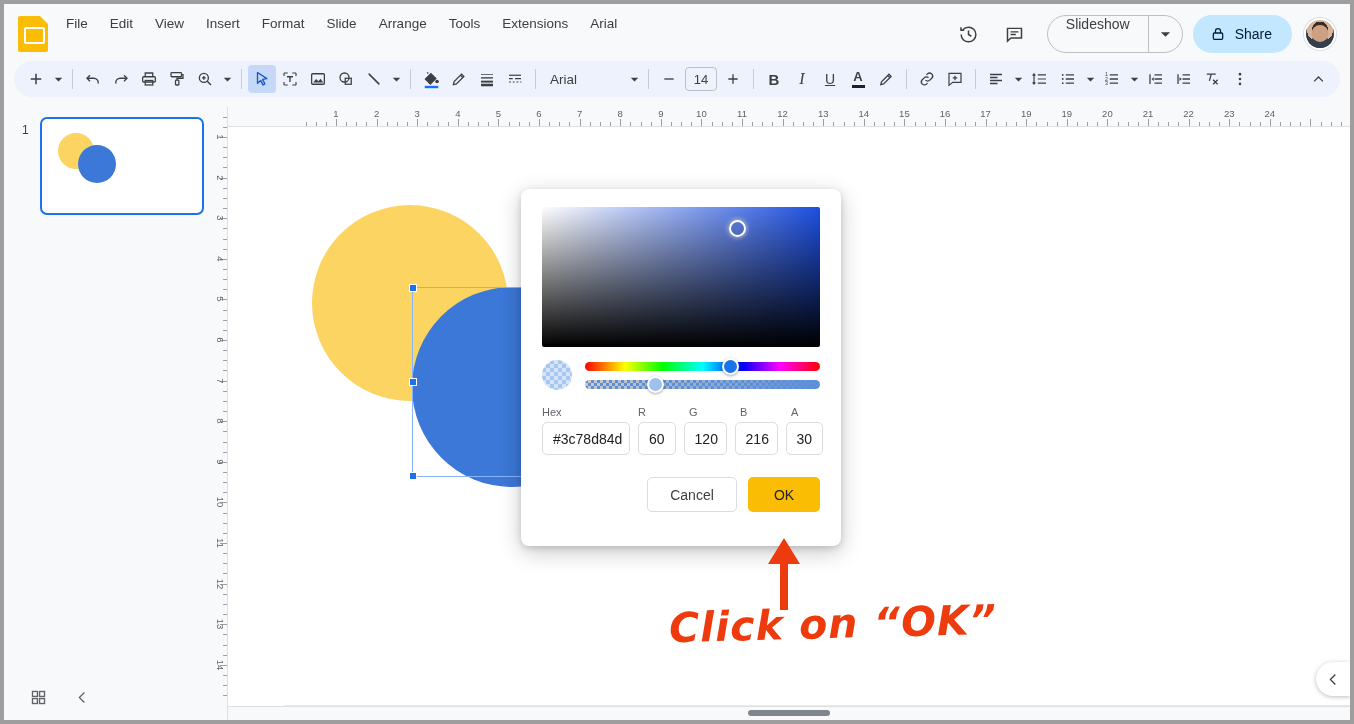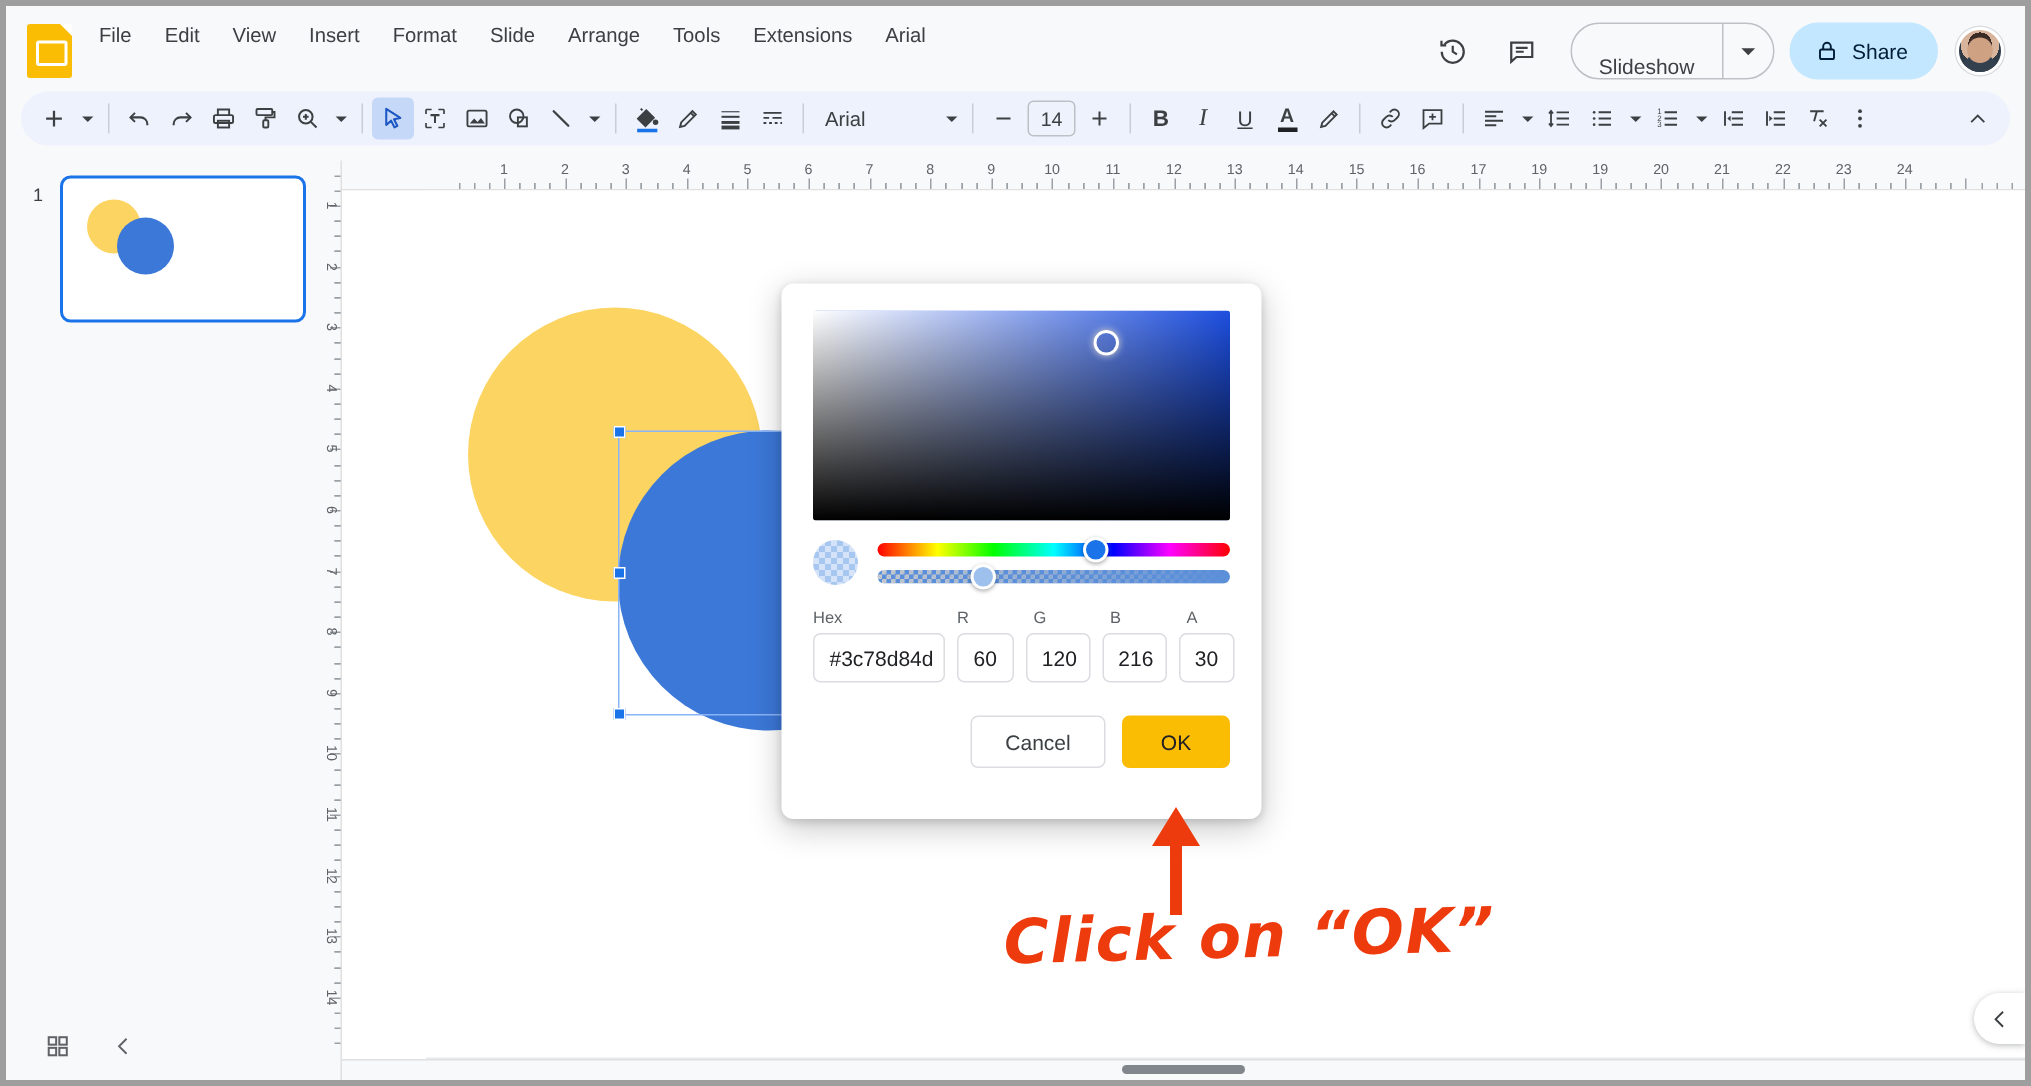--- a/index.html
+++ b/index.html
@@ -62,21 +62,21 @@
     width:36px; height:36px; border-radius:50%;
     display:flex; align-items:center; justify-content:center;
     color:#3c4043;
   }
   .slideshow-group {
     display:flex; align-items:stretch;
     border:1px solid #bdc1c6; border-radius:20px;
     height:38px; overflow:hidden; margin-left:4px;
   }
   .slideshow-btn {
-    display:flex; align-items:flex-end; padding:0 18px;
+    display:flex; align-items:flex-start; padding:0 18px;
     font-size:14px; color:#3c4043;
   }
   .slideshow-caret {
     display:flex; align-items:center; justify-content:center;
     width:34px; border-left:1px solid #bdc1c6; color:#3c4043;
   }
   .share-btn {
     display:flex; align-items:center; gap:9px;
     height:38px; padding:0 20px 0 17px;
     background:#c2e7ff; border-radius:20px;

